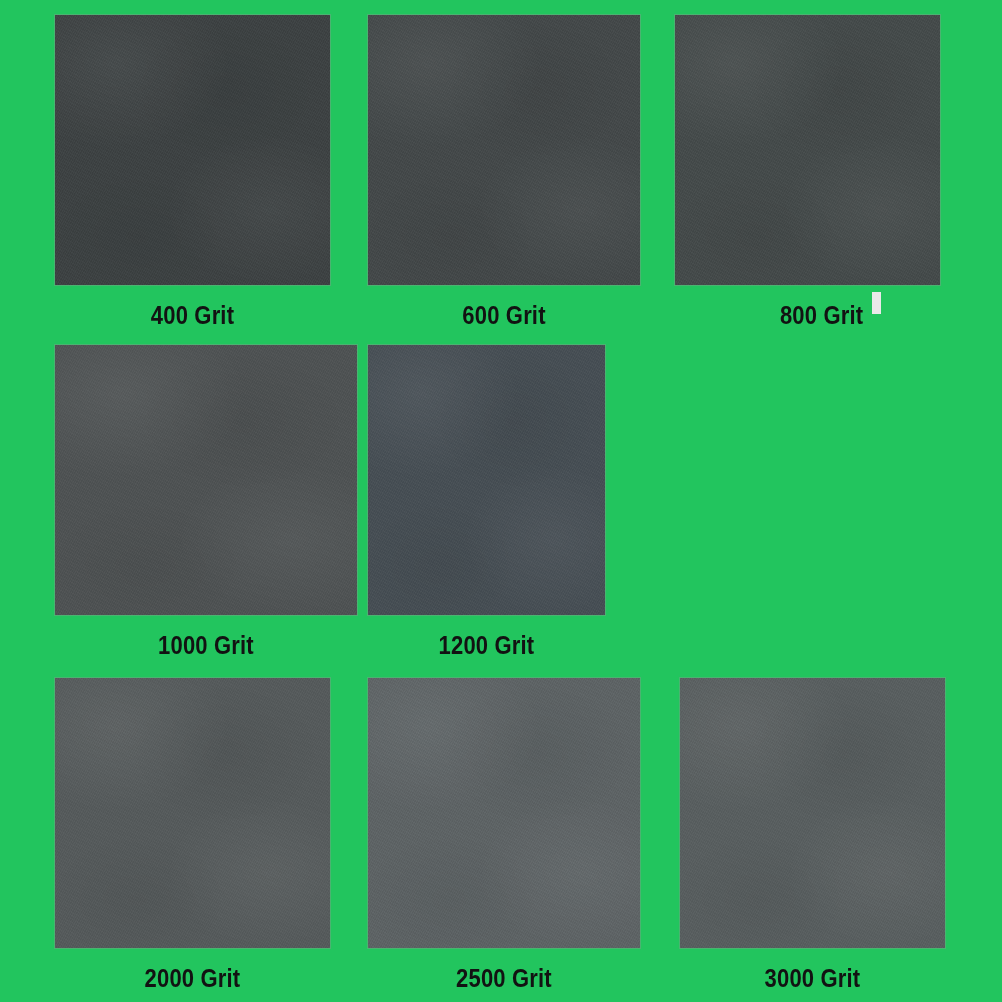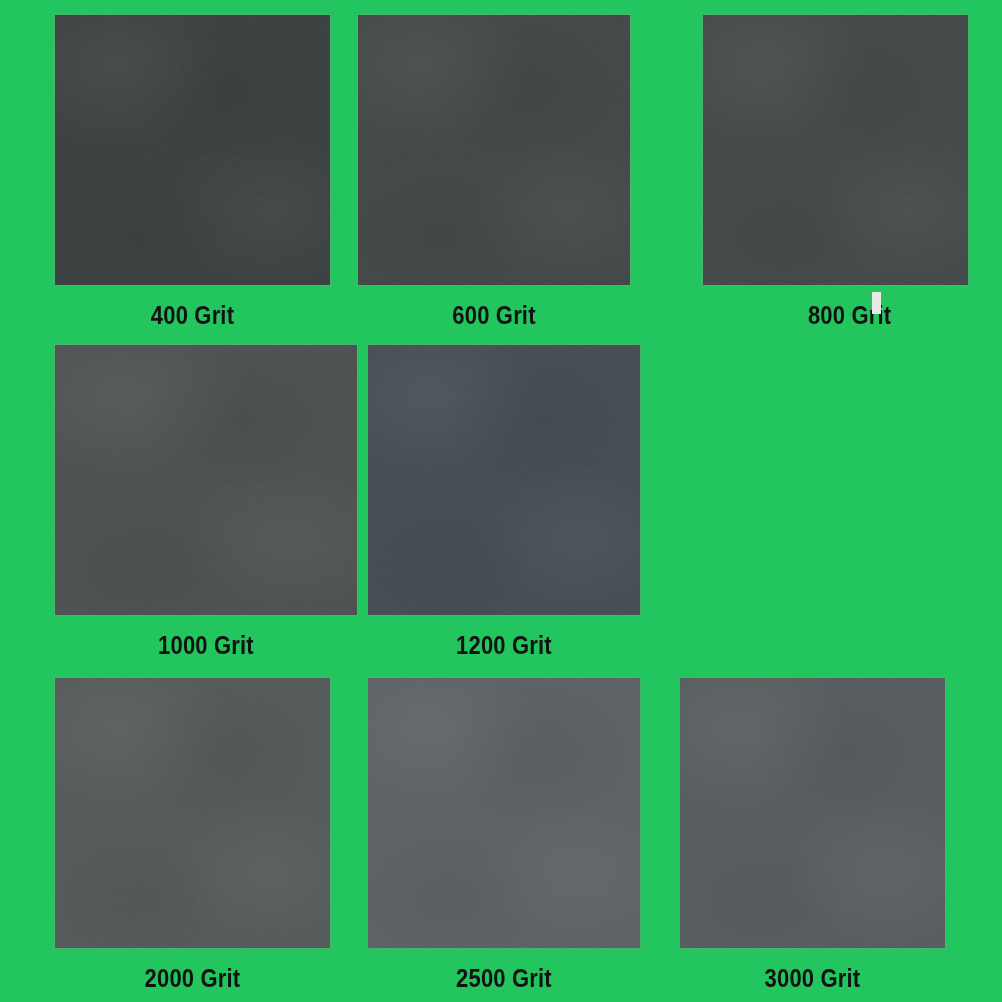--- a/index.html
+++ b/index.html
@@ -104,33 +104,33 @@
 </style>
 </head>
 <body>
 
 <div class="sheet">
   <div class="grid" id="grid">
       <div class="cell" style="left: 55px; top: 15px; width: 275px; height: 330px;">
         <div class="swatch" style="height: 270px; background-color: rgb(60, 65, 66);"></div>
         <div class="caption" style="top: 270px;">400 Grit</div>
       </div>
-      <div class="cell" style="left: 358px; top: 15px; width: 272px; height: 330px;">
+      <div class="cell" style="left: 368px; top: 15px; width: 272px; height: 330px;">
         <div class="swatch" style="height: 270px; background-color: rgb(67, 72, 73);"></div>
         <div class="caption" style="top: 270px;">600 Grit</div>
       </div>
-      <div class="cell" style="left: 703px; top: 15px; width: 265px; height: 330px;">
+      <div class="cell" style="left: 675px; top: 15px; width: 265px; height: 330px;">
         <div class="swatch" style="height: 270px; background-color: rgb(68, 74, 74);"></div>
         <div class="caption shift-right" style="top: 270px;">800 Grit</div>
       </div>
       <div class="cell" style="left: 55px; top: 345px; width: 302px; height: 330px;">
         <div class="swatch" style="height: 270px; background-color: rgb(78, 82, 83);"></div>
         <div class="caption" style="top: 270px;">1000 Grit</div>
       </div>
-      <div class="cell" style="left: 368px; top: 345px; width: 272px; height: 330px;">
+      <div class="cell" style="left: 368px; top: 345px; width: 237px; height: 330px;">
         <div class="swatch" style="height: 270px; background-color: rgb(70, 78, 84);"></div>
         <div class="caption" style="top: 270px;">1200 Grit</div>
       </div>
       <div class="cell" style="left: 55px; top: 678px; width: 275px; height: 330px;">
         <div class="swatch" style="height: 270px; background-color: rgb(85, 90, 91);"></div>
         <div class="caption" style="top: 270px;">2000 Grit</div>
       </div>
       <div class="cell" style="left: 368px; top: 678px; width: 272px; height: 330px;">
         <div class="swatch" style="height: 270px; background-color: rgb(93, 99, 101);"></div>
         <div class="caption" style="top: 270px;">2500 Grit</div>

